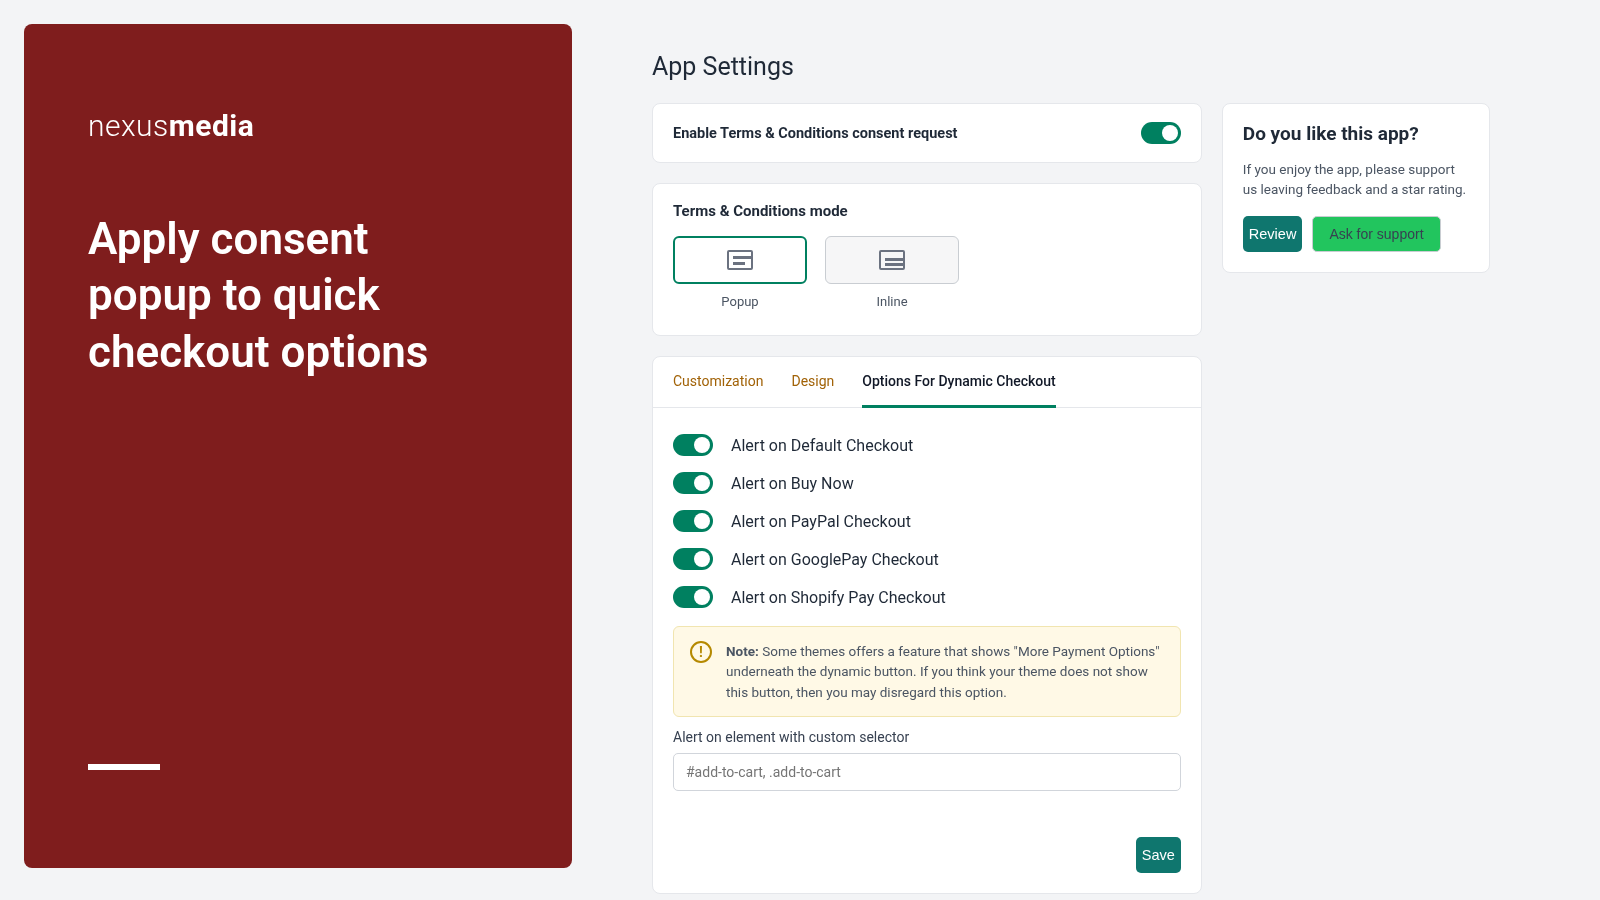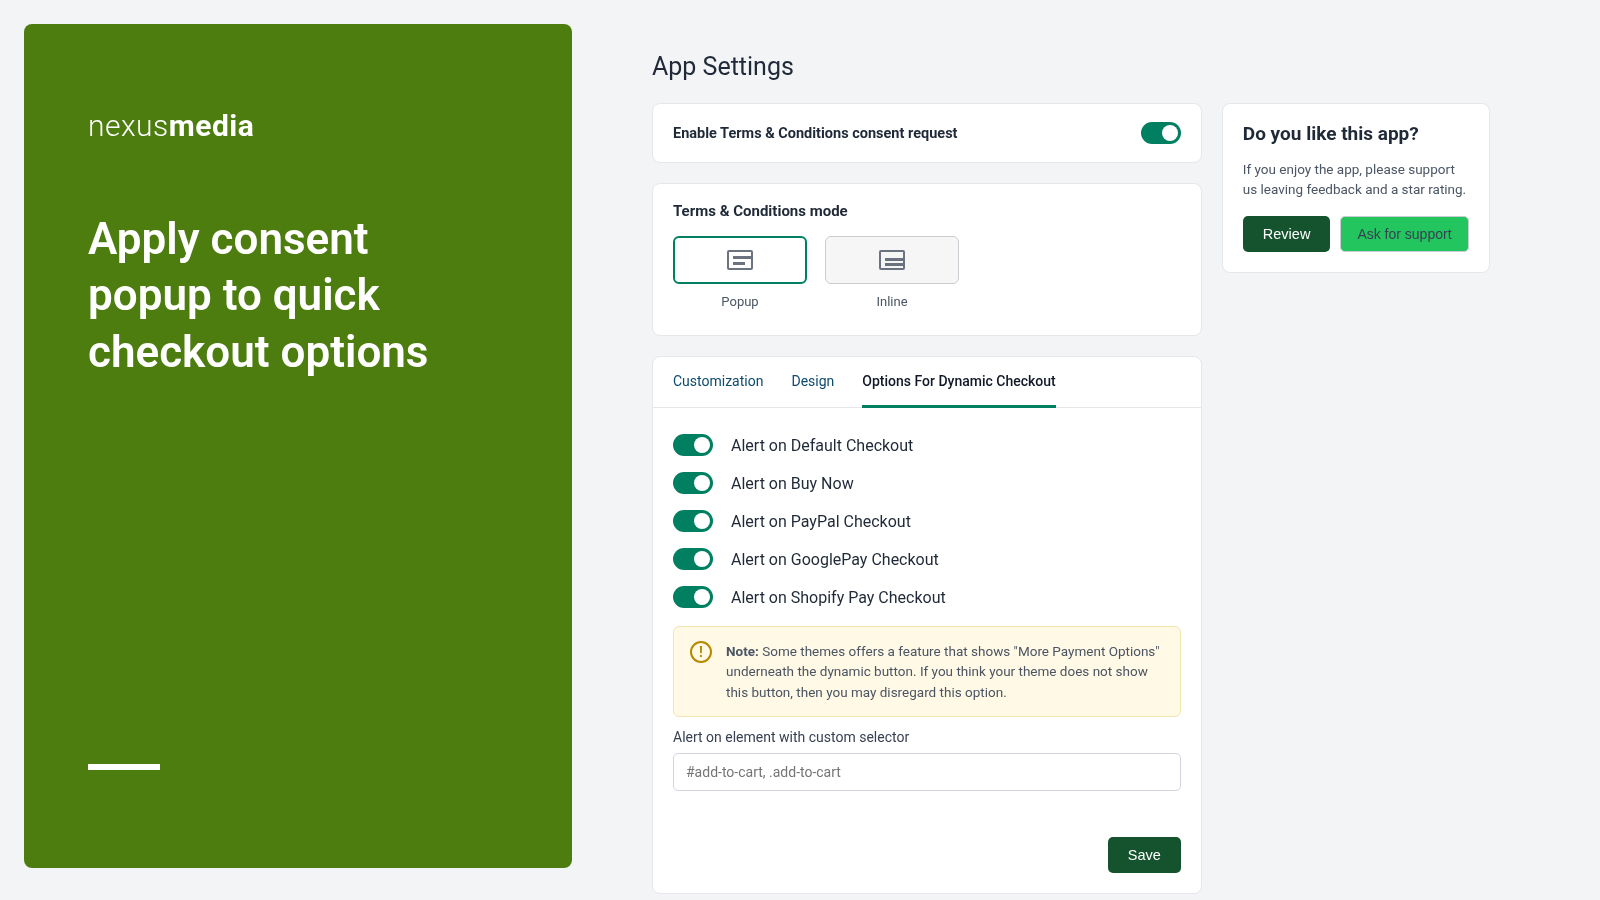--- a/index.html
+++ b/index.html
@@ -14,21 +14,21 @@
   .layout {
     display: flex;
     gap: 80px;
     padding: 24px;
     height: 100%;
   }
   
   .hero {
     width: 548px;
     height: 844px;
-    background: #4d7c0f;
+    background: #7f1d1d;
     border-radius: 8px;
     color: #fff;
     padding: 84px 64px 70px 64px;
     position: relative;
     display: flex;
     flex-direction: column;
   }
   .hero-brand {
     font-size: 30px;
     letter-spacing: 0.5px;
@@ -149,21 +149,21 @@
   .tabs-card { padding: 0 0 20px 0; }
   .tabs {
     display: flex;
     border-bottom: 1px solid #e5e7eb;
     padding: 0 20px;
   }
   .tab {
     padding: 16px 0;
     margin-right: 28px;
     font-size: 14px;
-    color: #0c4a6e;
+    color: #a16207;
     cursor: pointer;
   }
   .tab.active {
     color: #111827;
     font-weight: 500;
     border-bottom: 3px solid #008060;
     margin-bottom: -1px;
   }
   .tab-body { padding: 18px 20px 0 20px; }
   .toggle-row {
@@ -203,24 +203,24 @@
     border: 1px solid #d1d5db;
     border-radius: 5px;
     padding: 10px 12px;
     font-size: 14px;
     color: #9ca3af;
     font-family: inherit;
   }
 
   .save-row { display: flex; justify-content: flex-end; padding: 16px 20px 0 20px; margin-top: 30px; }
   .btn-primary {
-    background: #14532d;
+    background: #0f766e;
     color: #fff;
     border: none;
-    padding: 10px 20px;
+    padding: 10px 6px;
     border-radius: 5px;
     font-size: 14.5px;
     font-weight: 500;
     cursor: pointer;
   }
   .btn-secondary {
     background: #22c55e;
     color: #374151;
     border: 1px solid #c9cdd2;
     padding: 9px 16px;

